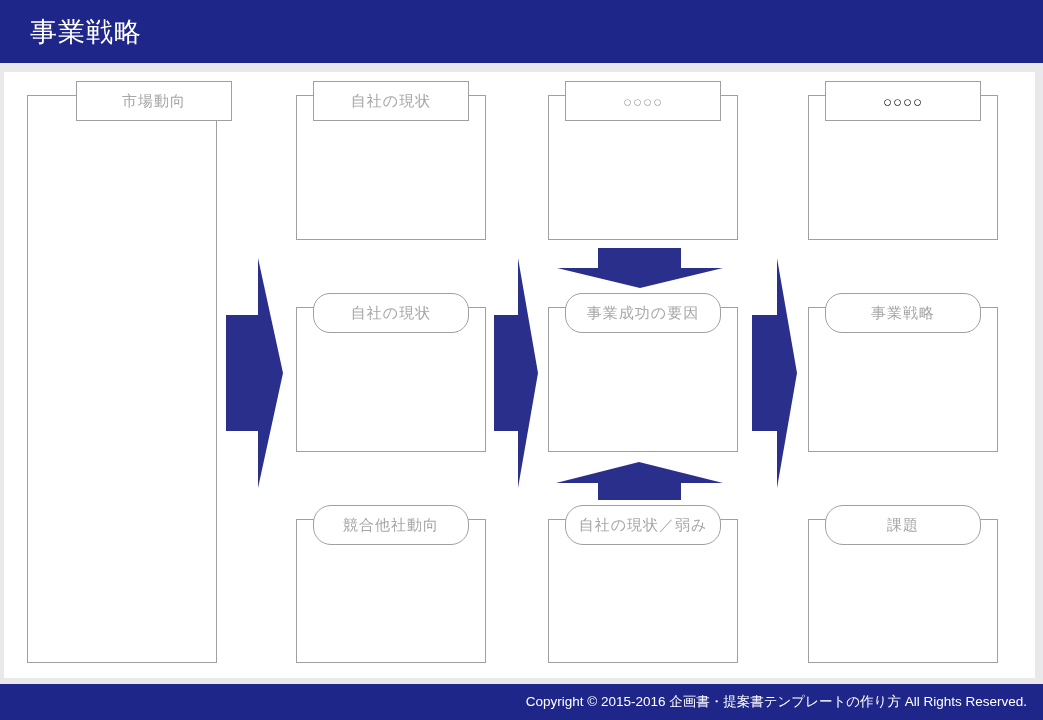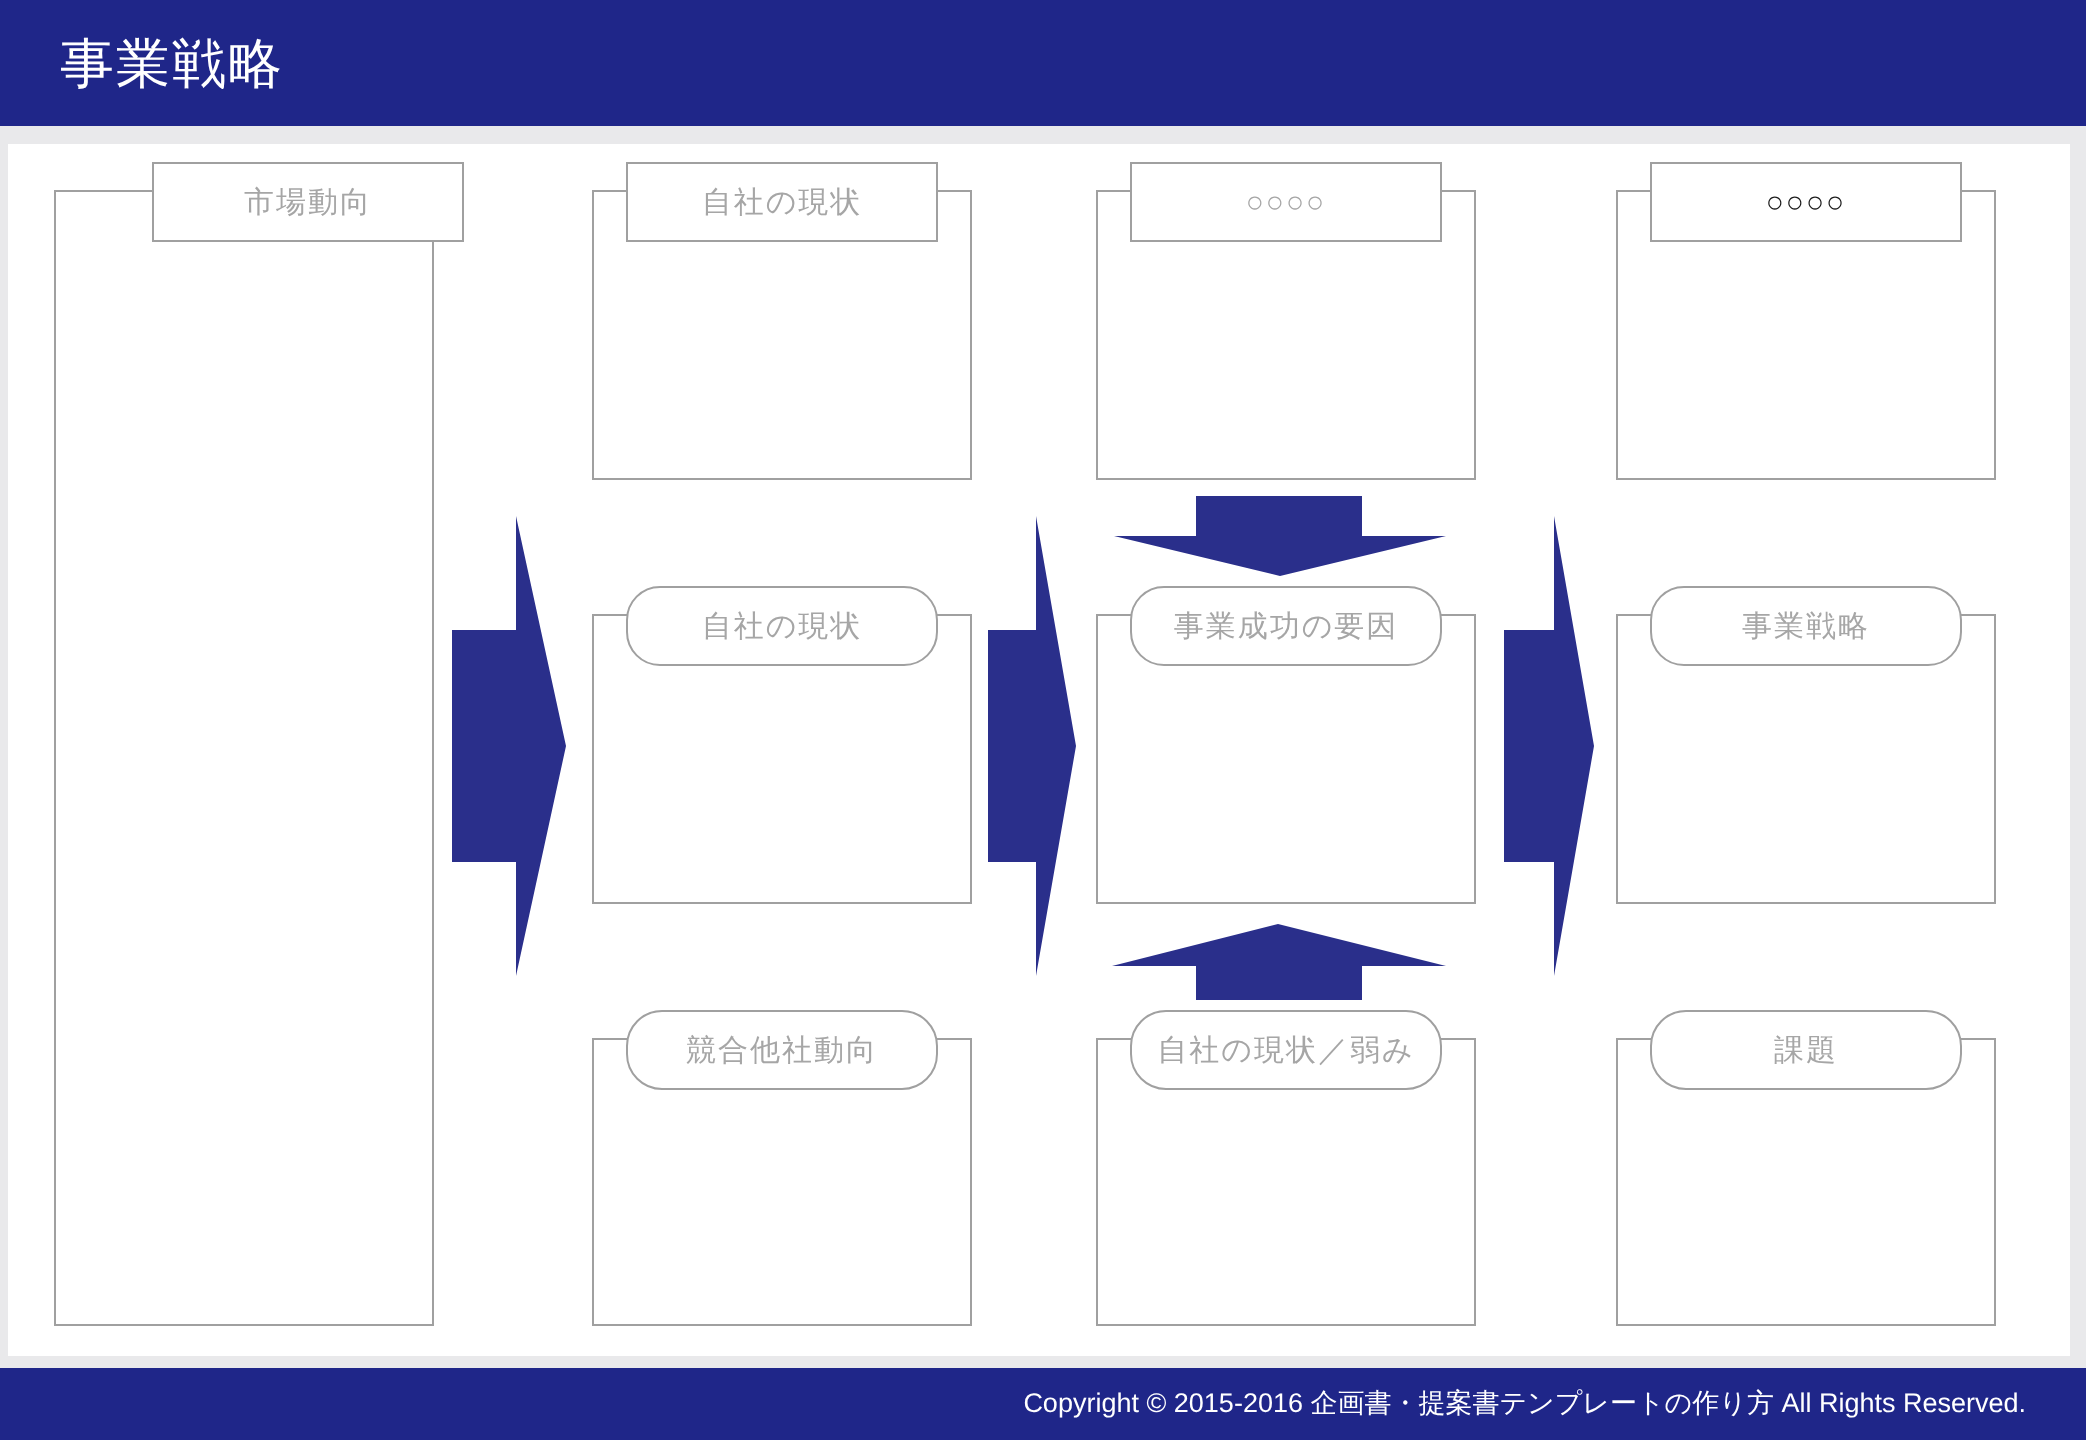--- a/index.html
+++ b/index.html
@@ -22,21 +22,21 @@
     box-sizing:border-box;padding-left:30px;
   }
   .header-title{font-size:27px;letter-spacing:1px;}
   
   .frame{position:absolute;left:0;top:63px;width:1043px;height:621px;background:var(--frame-gray);}
   .content{position:absolute;left:4px;top:72px;width:1031px;height:606px;background:#fff;}
   
   .footer{
     position:absolute;left:0;top:684px;width:1043px;height:36px;
     background:var(--navy);color:#fff;display:flex;align-items:center;justify-content:flex-end;
-    box-sizing:border-box;padding-right:30px;font-size:13.5px;
+    box-sizing:border-box;padding-right:16px;font-size:13.5px;
   }
   
   .box{
     position:absolute;background:#fff;border:1px solid var(--box-border);
     box-sizing:border-box;z-index:1;
   }
   .titlebox{
     position:absolute;width:156px;height:40px;background:#fff;
     border:1px solid var(--box-border);box-sizing:border-box;z-index:3;
     display:flex;align-items:center;justify-content:center;

